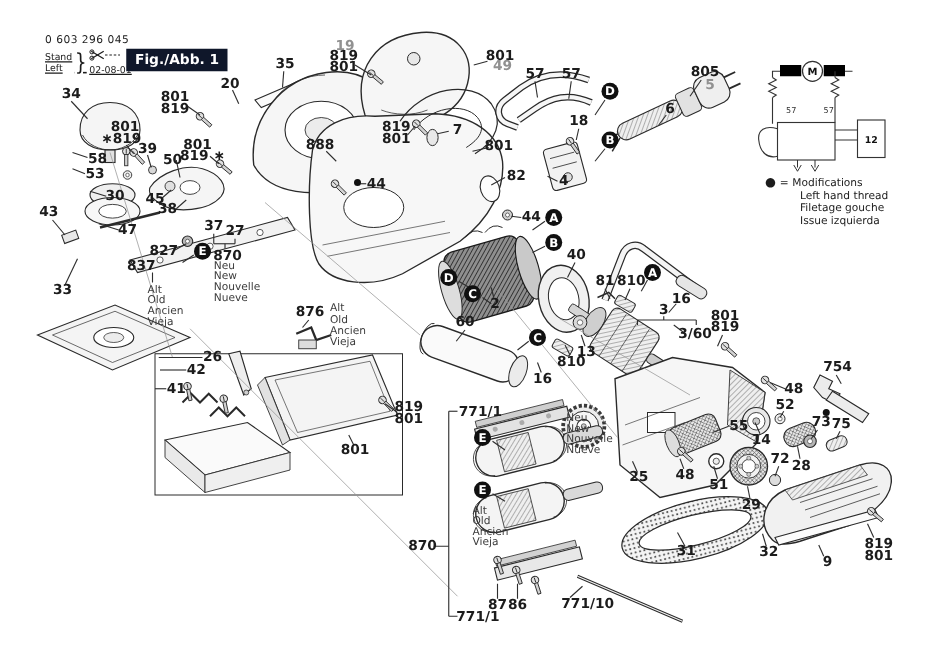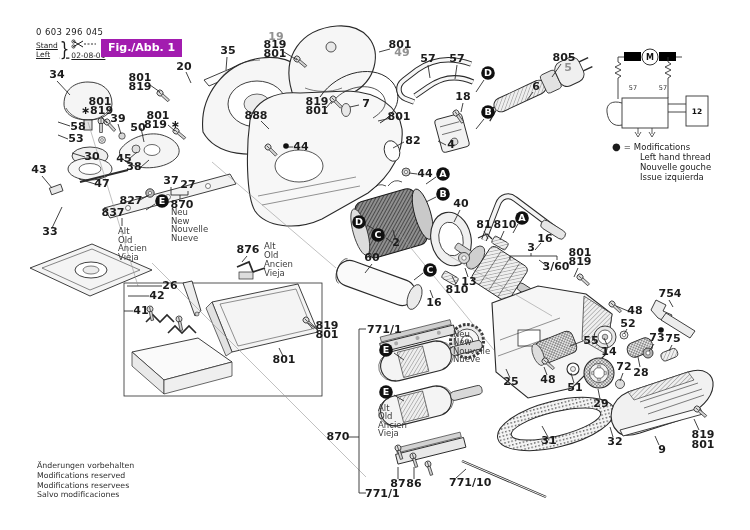--- a/index.html
+++ b/index.html
@@ -16,21 +16,21 @@
   .axis{stroke:#979797;stroke-width:0.6;fill:none;}
   .schS{font-size:6.5px;fill:#333;text-anchor:middle;font-family:"DejaVu Sans",sans-serif;}
   .schM{font-size:8px;font-weight:bold;fill:#111;text-anchor:middle;font-family:"DejaVu Sans",sans-serif;}
   .schB{font-size:7.5px;font-weight:bold;fill:#111;text-anchor:middle;font-family:"DejaVu Sans",sans-serif;}
   .hdr{position:absolute;left:36px;top:27px;color:#1c1c1c;}
   .hdr .pn{font-size:8.5px;letter-spacing:0.4px;}
   .hdr .row{display:flex;align-items:center;margin-top:2px;text-decoration:underline;}
   .hdr .si{font-size:7.5px;line-height:9px;}
   .hdr .brace{font-size:15px;transform:scaleY(1.25);margin:0 2px;}
   .hdr .datecol{font-size:7.5px;line-height:9px;}
-  .figbox{position:absolute;left:101px;top:39px;background:#a21caf;color:#fff;
+  .figbox{position:absolute;left:101px;top:39px;background:#0f172a;color:#fff;
     font-size:11px;font-weight:bold;padding:2px 7px 3px 7px;}
   .legend{position:absolute;left:612px;top:142px;font-size:8.5px;line-height:10px;color:#1c1c1c;}
   .legend .l1{display:flex;align-items:center;}
   .legend .sym{font-size:10px;margin-right:3px;}
   .legend .eq{margin-right:3px;}
   .legend .ind{margin-left:28px;}
   .footer{position:absolute;left:37px;top:461px;font-size:7.8px;line-height:9.8px;color:#2e2e2e;}
 </style>
 </head>
 <body>
@@ -622,24 +622,18 @@
 
   <div class="figbox">Fig./Abb. 1</div>
 
   <div class="legend">
     <div class="l1">
       <span class="sym">●</span>
       <span class="eq">=</span>
       <span>Modifications</span>
     </div>
     <div class="ind">Left hand thread</div>
-    <div class="ind">Nouvelle gouche</div>
+    <div class="ind">Filetage gouche</div>
     <div class="ind">Issue izquierda</div>
   </div>
 
-  <div class="footer">
-    <div>Änderungen vorbehalten</div>
-    <div>Modifications reserved</div>
-    <div>Modifications reservees</div>
-    <div>Salvo modificaciones</div>
-  </div>
 
 </div>
 
 </body></html>

